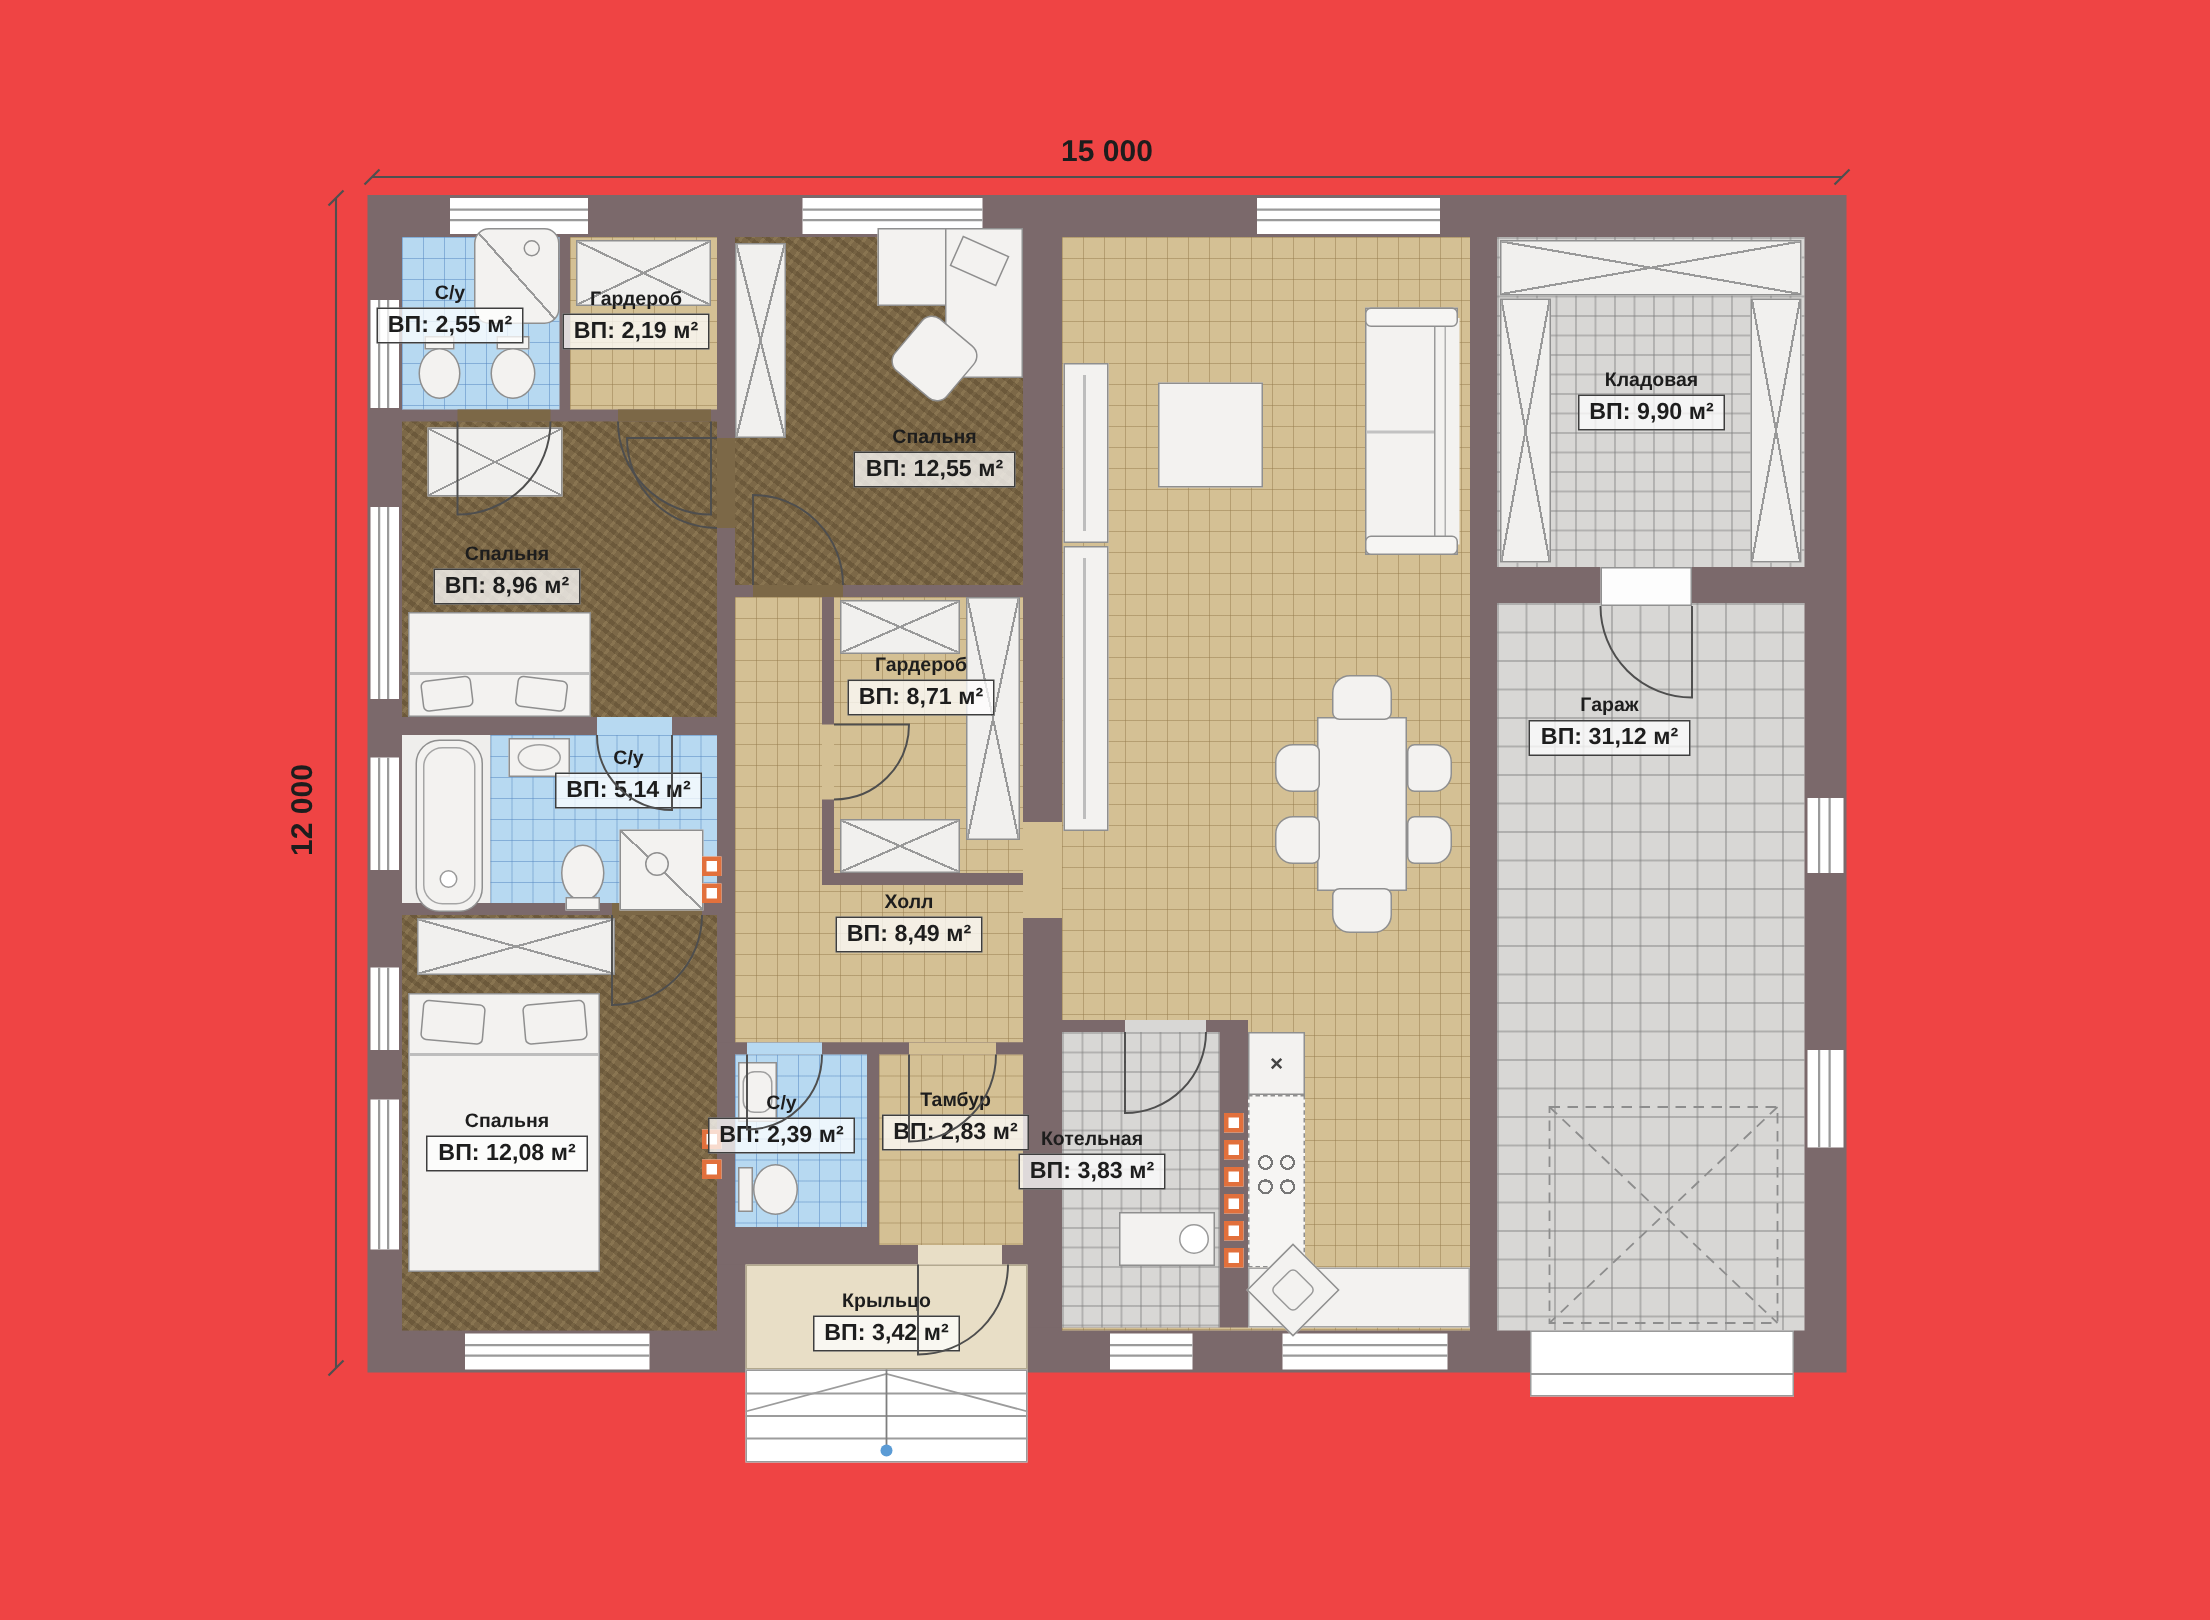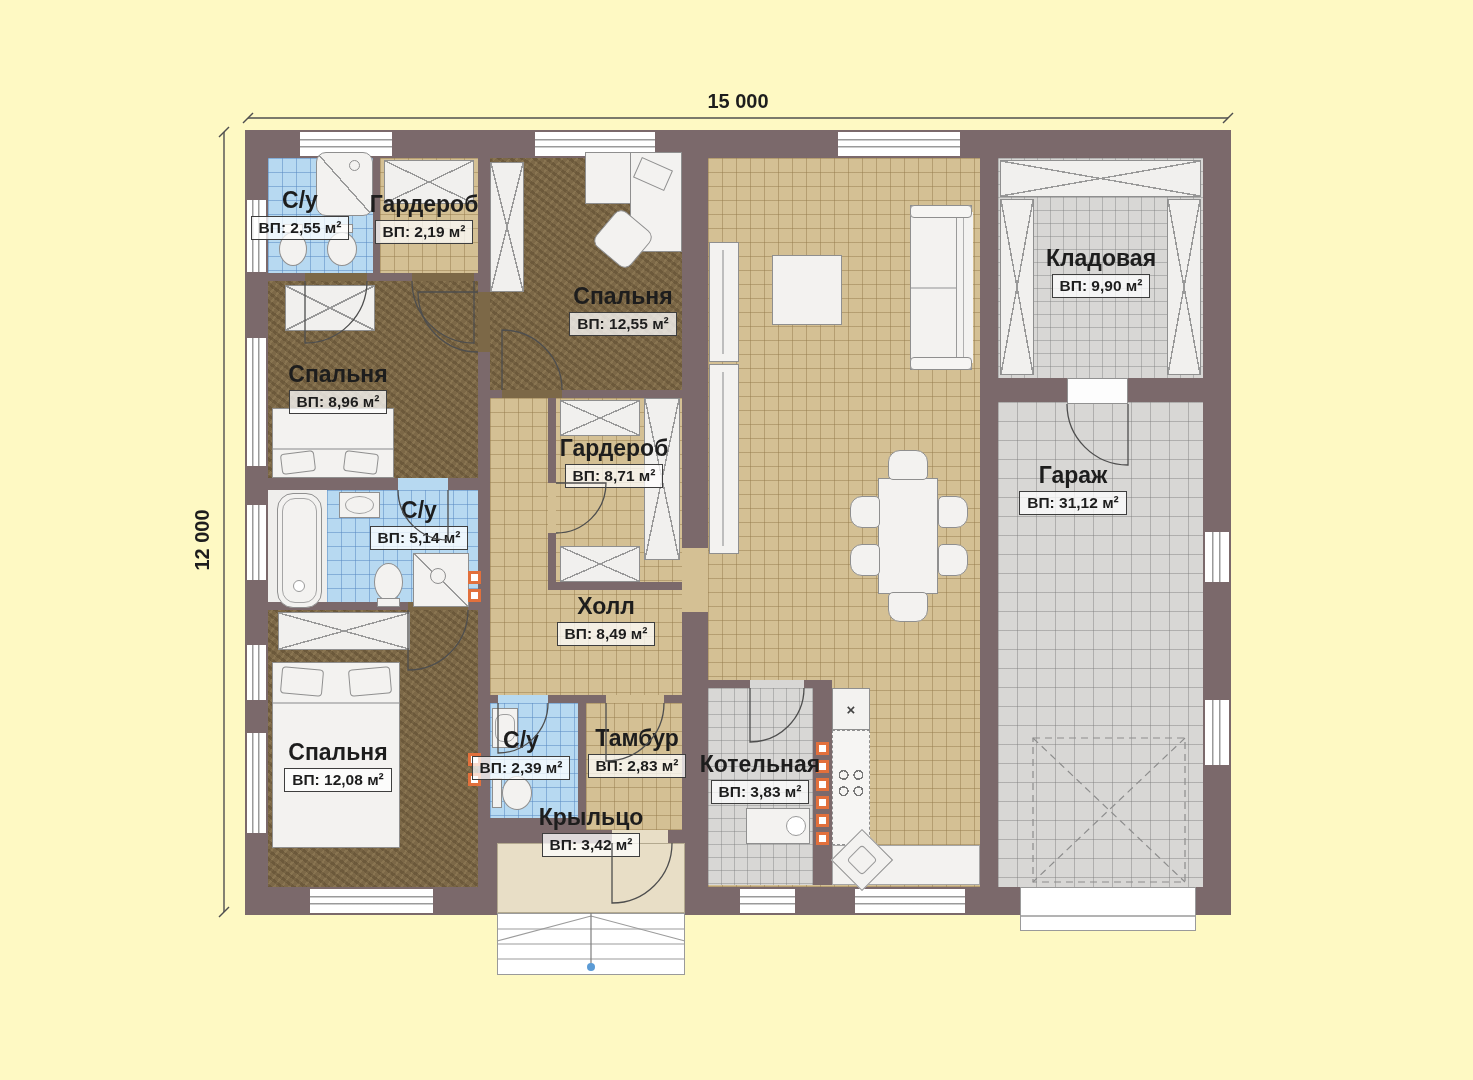--- a/index.html
+++ b/index.html
@@ -1,17 +1,17 @@
 <!DOCTYPE html>
 <html><head>
 <meta charset="utf-8">
 <style>
   html,body{margin:0;padding:0;background:#fff;}
   body{font-family:"Liberation Sans","DejaVu Sans",sans-serif;}
-  #canvas{position:relative;width:1473px;height:1080px;background:#fef9c3;overflow:hidden;}
+  #canvas{position:relative;width:1473px;height:1080px;background:#ef4444;overflow:hidden;}
   .abs{position:absolute;}
   
   .plan-walls{left:245px;top:130px;width:986px;height:785px;background:#7b696b;}
   .wallblk{background:#7b696b;}
   
   .tile-tan{background-color:#d4c094;background-image:linear-gradient(rgba(150,124,78,.5) 1px,transparent 1px),linear-gradient(90deg,rgba(150,124,78,.5) 1px,transparent 1px);background-size:14px 14px;}
   .tile-blue{background-color:#b7d9f1;background-image:linear-gradient(rgba(90,140,195,.55) 1px,transparent 1px),linear-gradient(90deg,rgba(90,140,195,.55) 1px,transparent 1px);background-size:14px 14px;}
   .tile-gray{background-color:#d8d7d5;background-image:linear-gradient(rgba(125,125,125,.42) 1px,transparent 1px),linear-gradient(90deg,rgba(125,125,125,.42) 1px,transparent 1px);background-size:13px 13px;}
   .tile-gray-lg{background-color:#d8d7d5;background-image:linear-gradient(rgba(125,125,125,.45) 1px,transparent 1px),linear-gradient(90deg,rgba(125,125,125,.45) 1px,transparent 1px);background-size:19px 19px;}
   .wood{background-color:#7c6847;background-image:repeating-linear-gradient(37deg,rgba(50,35,15,.22) 0 3px,rgba(0,0,0,0) 3px 7px),repeating-linear-gradient(-53deg,rgba(255,228,170,.10) 0 2px,rgba(0,0,0,0) 2px 6px);}
@@ -30,21 +30,21 @@
   
   .wht{background:#f3f2f0;border:1px solid #8f8f8f;box-sizing:border-box;}
   .xbox{background-color:#f1f0ee;border:1px solid #8f8f8f;box-sizing:border-box;background-image:linear-gradient(to top right,transparent calc(50% - .7px),#999 calc(50% - .7px),#999 calc(50% + .7px),transparent calc(50% + .7px)),linear-gradient(to bottom right,transparent calc(50% - .7px),#999 calc(50% - .7px),#999 calc(50% + .7px),transparent calc(50% + .7px));}
   .diag{background-image:linear-gradient(to top right,transparent calc(50% - .7px),#9a9a9a calc(50% - .7px),#9a9a9a calc(50% + .7px),transparent calc(50% + .7px));}
   .rad{width:13px;height:13px;background:#fff;border:3px solid #e2703c;box-sizing:border-box;}
   .circ{border-radius:50%;}
   .stove{background-image:radial-gradient(circle at 27% 16%,transparent 3.5px,#777 3.5px 5px,transparent 5px),radial-gradient(circle at 73% 16%,transparent 3.5px,#777 3.5px 5px,transparent 5px),radial-gradient(circle at 27% 45%,transparent 3.5px,#777 3.5px 5px,transparent 5px),radial-gradient(circle at 73% 45%,transparent 3.5px,#777 3.5px 5px,transparent 5px);}
   .dashb{border:1px dashed #8f8f8f;background:#f6f5f3;box-sizing:border-box;}
   
   .room-label{position:absolute;display:flex;flex-direction:column;align-items:center;z-index:40;font-weight:bold;color:#1d1d1d;pointer-events:none;}
-  .rname{font-size:23px;line-height:1.1;white-space:nowrap;}
+  .rname{font-size:13px;line-height:1.1;white-space:nowrap;}
   .rarea{margin-top:3px;font-size:15.5px;line-height:1.25;border:1px solid #3e3e3e;background:rgba(255,255,255,.75);padding:1px 7px;white-space:nowrap;}
   .dim{position:absolute;font-size:20px;font-weight:bold;color:#1d1d1d;text-align:center;}
   .dim-top{left:688px;top:90px;width:100px;}
   .dim-left{left:148px;top:528px;width:110px;height:24px;transform:rotate(-90deg);}
   svg.overlay{position:absolute;left:0;top:0;z-index:50;pointer-events:none;}
   
   .f-wc-top{left:268px;top:158px;width:105px;height:115px}
   .f-ward-top{left:380px;top:158px;width:98px;height:115px}
   .f-bed-top{left:490px;top:158px;width:192px;height:232px}
   .f-hall{left:490px;top:398px;width:192px;height:297px}
@@ -158,22 +158,22 @@
   .L-living{left:710px;top:186px;width:160px}
   .L-pantry{left:1035px;top:246px;width:132px}
   .L-bed-mid{left:272px;top:362px;width:132px}
   .L-ward-mid{left:554px;top:436px;width:120px}
   .L-garage{left:1006px;top:463px;width:134px}
   .L-wc-mid{left:358px;top:498px;width:122px}
   .L-hall{left:546px;top:594px;width:120px}
   .L-bed-bot{left:270px;top:740px;width:136px}
   .L-wc-bot{left:478px;top:728px;width:86px}
   .L-vest{left:570px;top:726px;width:134px}
-  .L-boiler{left:706px;top:752px;width:108px}
-  .L-porch{left:514px;top:805px;width:154px}
+  .L-boiler{left:674px;top:752px;width:108px}
+  .L-porch{left:514px;top:860px;width:154px}
 </style>
 </head>
 <body>
 
 <div id="canvas">
 
   <div class="dim dim-top">15 000</div>
   <div class="dim dim-left">12 000</div>
 
   <div class="abs plan-walls"></div>

